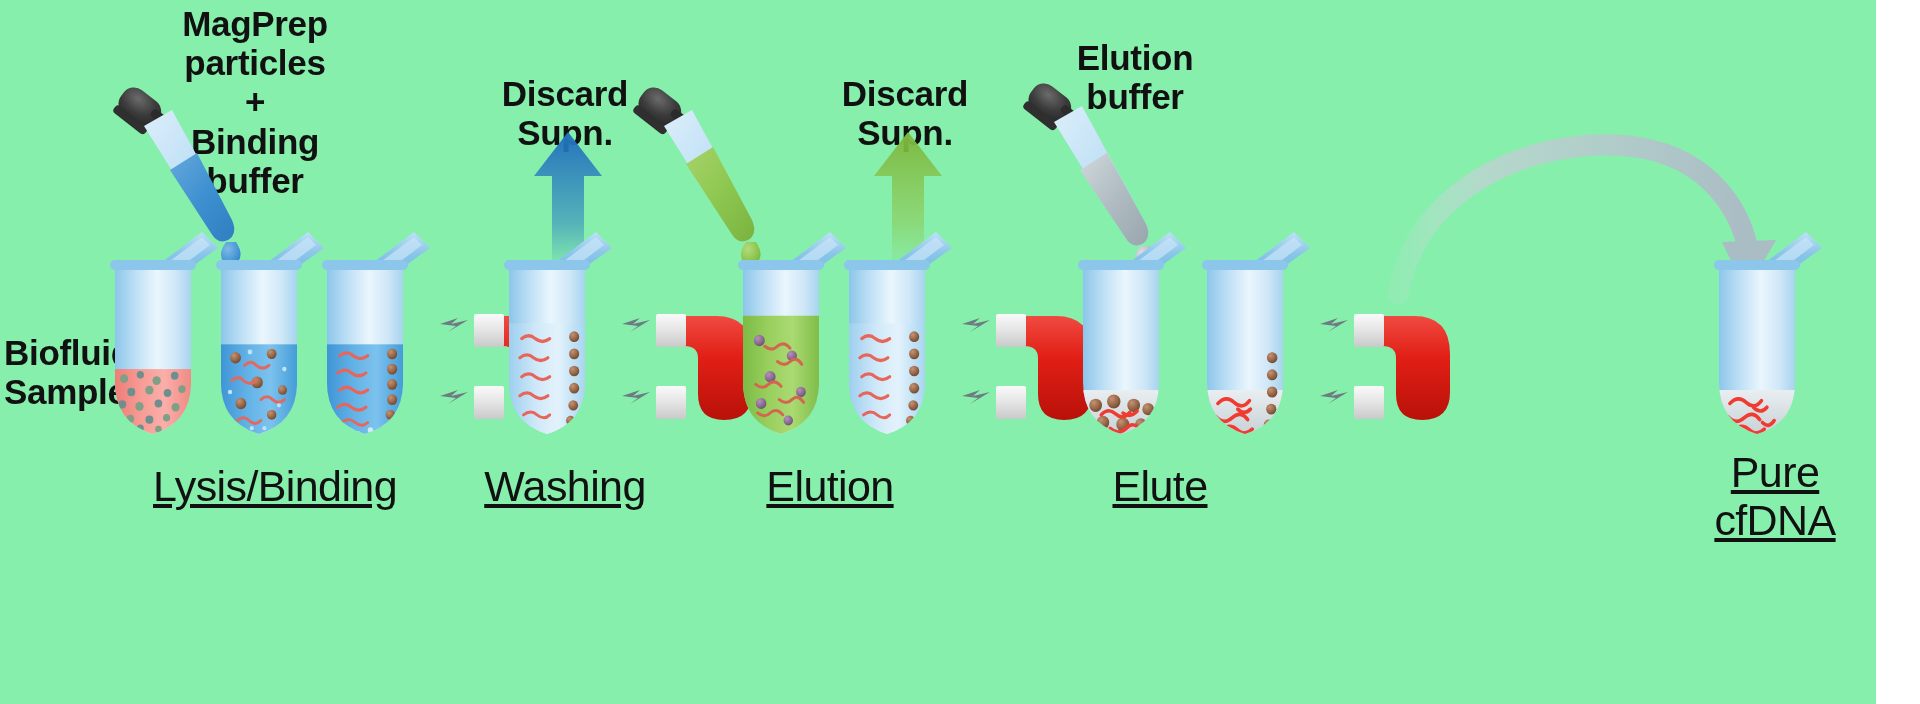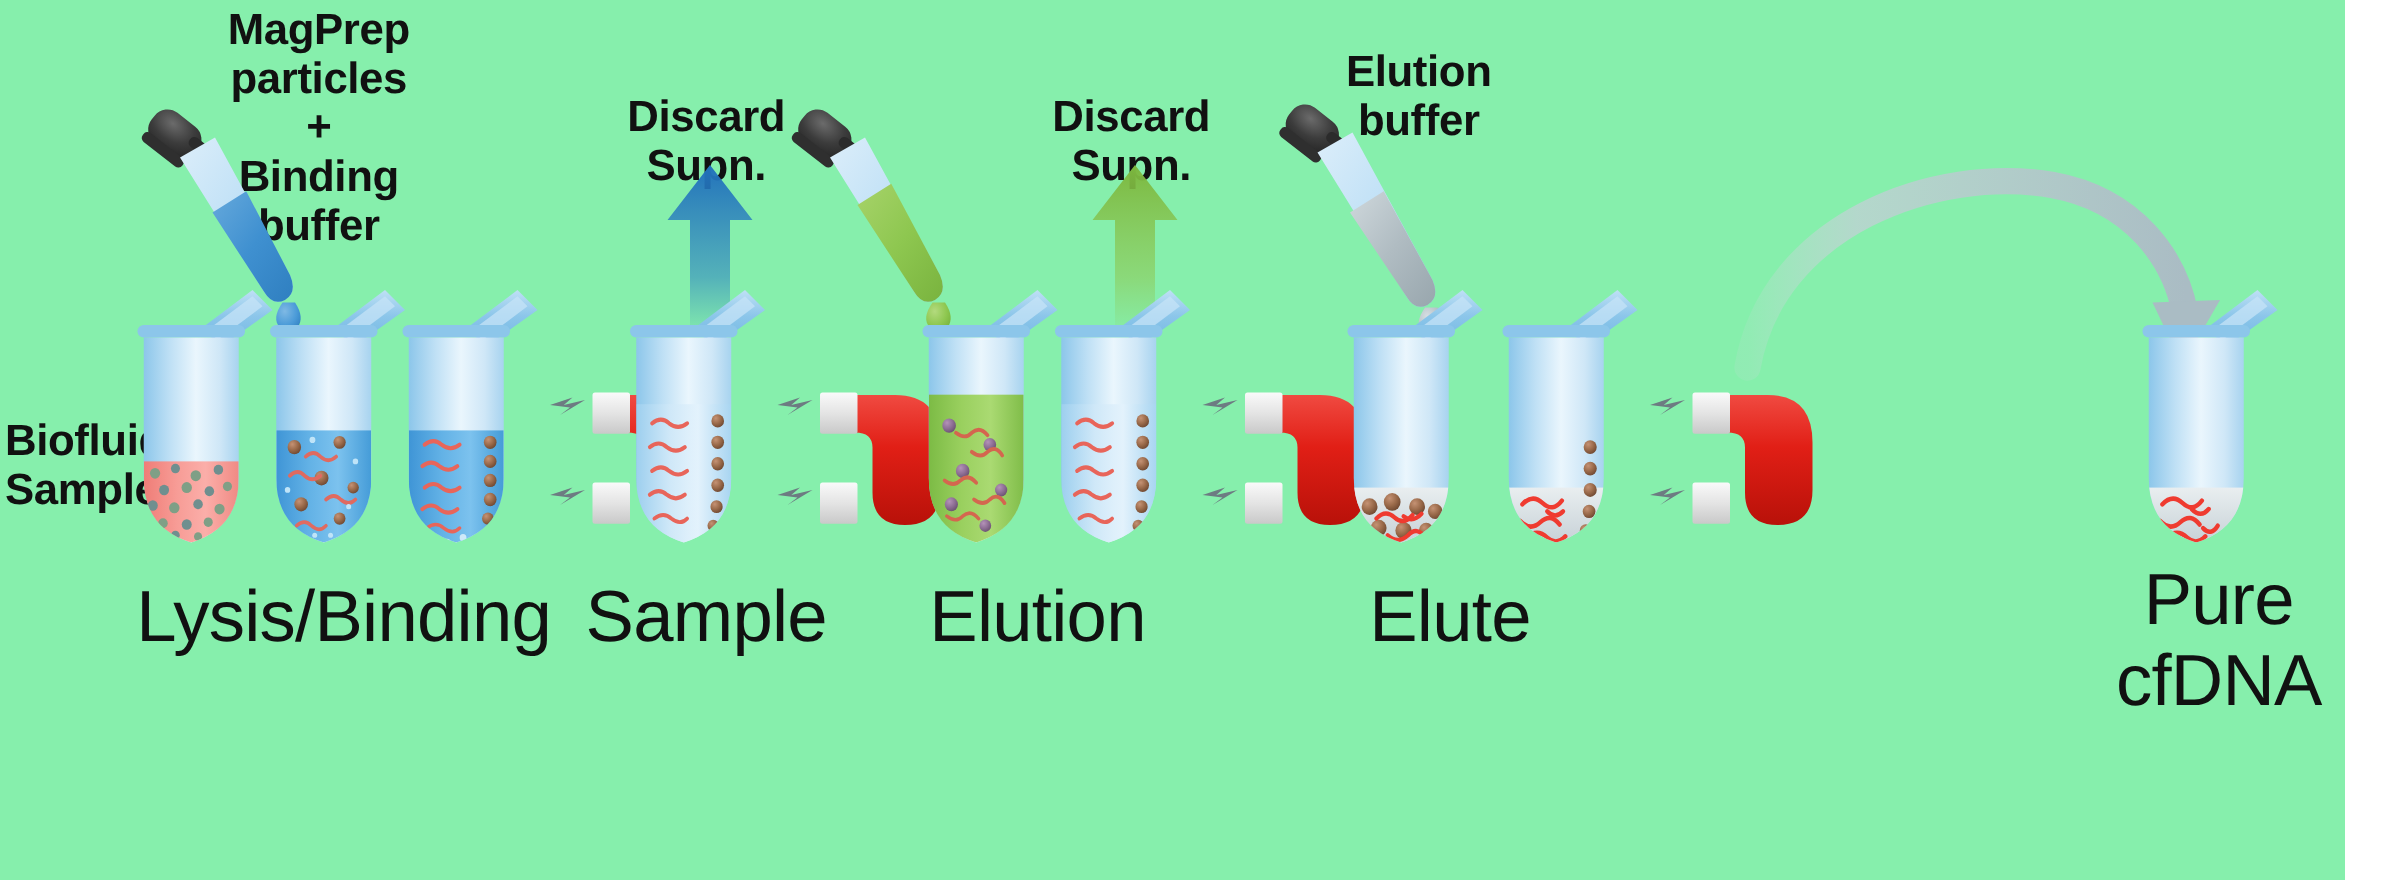--- a/index.html
+++ b/index.html
@@ -32,23 +32,24 @@
     font-weight: 600;
     letter-spacing: -0.3px;
   }
   .lbl-side {
     font-size: 35px;
     font-weight: 600;
     text-align: left;
     letter-spacing: -0.3px;
   }
   .lbl-step {
-    font-size: 58px;
+    font-size: 43px;
     font-weight: 400;
     letter-spacing: -0.6px;
+    text-decoration: underline;
   }
   .unit {
     position: absolute;
   }
   svg { display:block; overflow: visible; }
 </style>
 </head>
 <body>
 
 <div id="stage">
@@ -191,21 +192,21 @@
 
 
   <div class="lbl lbl-top" style="left:825px; top:74px; width:160px;">Discard
 Supn.</div>
 
   <div class="lbl lbl-top" style="left:1050px; top:38px; width:170px;">Elution
 buffer</div>
 
   <div class="lbl lbl-step" style="left:90px; top:462px; width:370px;">Lysis/Binding</div>
 
-  <div class="lbl lbl-step" style="left:450px; top:462px; width:230px;">Sample</div>
+  <div class="lbl lbl-step" style="left:450px; top:462px; width:230px;">Washing</div>
 
   <div class="lbl lbl-step" style="left:690px; top:462px; width:280px;">Elution</div>
 
   <div class="lbl lbl-step" style="left:1650px; top:448px; width:250px;">Pure
 cfDNA</div>
 
   <div class="lbl lbl-step" style="left:1030px; top:462px; width:260px;">Elute</div>
 
   <div class="unit" style="left:98px; top:82px; width:170px; height:180px;">
     <svg width="170" height="180" viewBox="0 0 170 180">

